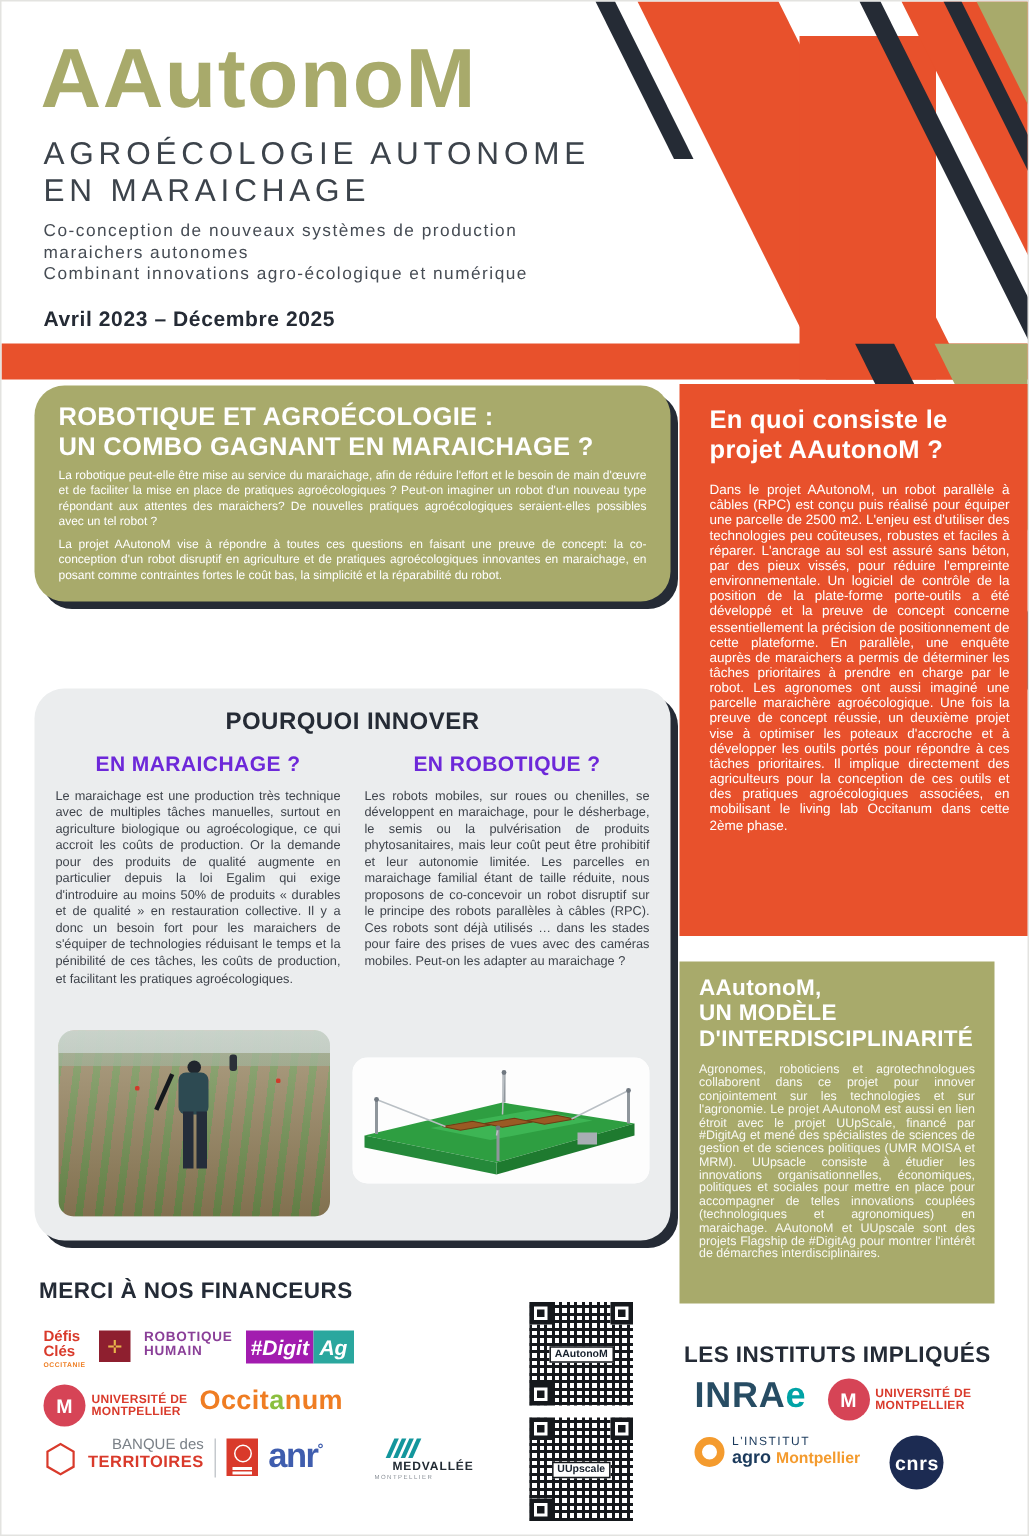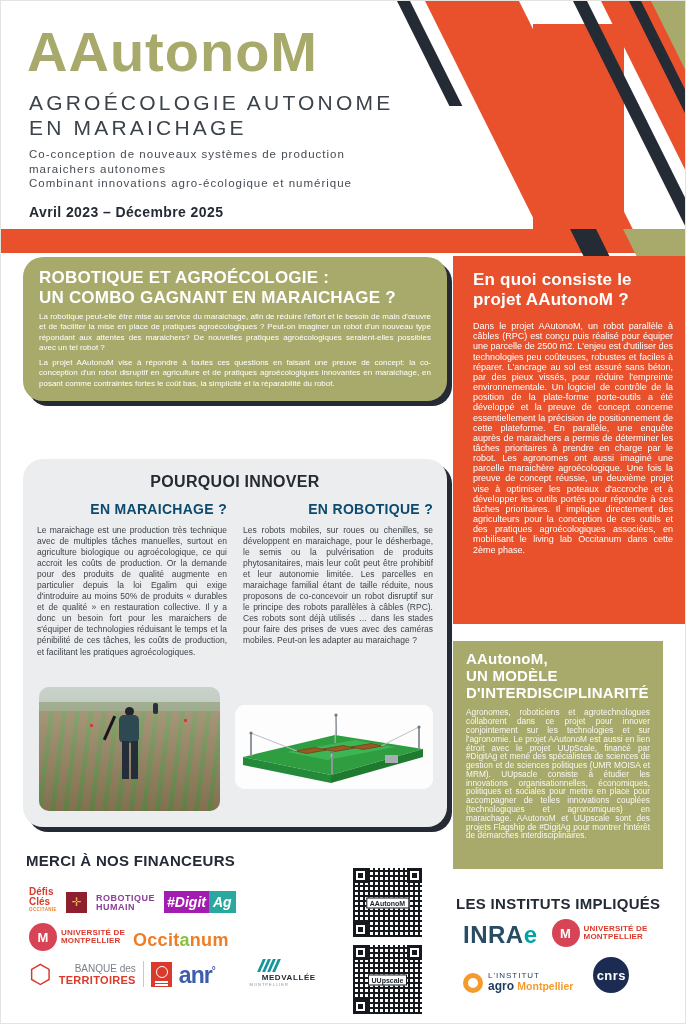--- a/index.html
+++ b/index.html
@@ -23,21 +23,21 @@
   
   .combo-box{position:absolute;left:22px;top:256px;width:424px;box-sizing:border-box;
     background:#A8AA6B;border-radius:20px;box-shadow:5px 5px 0 #252B35;padding:11px 16px 12px;z-index:5;}
   .combo-box h2{margin:0;font-size:17px;line-height:1.15;font-weight:bold;color:#fff;white-space:pre-line;letter-spacing:.2px;}
   .combo-box p{margin:5px 0 0;font-size:8px;line-height:1.28;color:#fff;text-align:justify;}
   .innover-box{position:absolute;left:22px;top:458px;width:424px;height:368px;box-sizing:border-box;
     background:#EBEDEE;border-radius:20px;box-shadow:5px 5px 0 #252B35;padding:12px 14px;z-index:5;}
   .innover-box h2{margin:2px 0 6px;font-size:16px;text-align:center;color:#252B35;letter-spacing:.3px;}
   .cols{display:flex;gap:16px;}
   .col{flex:1;}
-  .col h3{margin:4px 0 8px;font-size:14px;text-align:right;color:#0c4a6e;letter-spacing:.3px;}
+  .col h3{margin:4px 0 8px;font-size:14px;text-align:center;color:#6d28d9;letter-spacing:.3px;}
   .col p{margin:0;font-size:8.5px;line-height:1.3;color:#3E434B;text-align:justify;}
   .photo{position:absolute;left:16px;top:228px;width:181px;height:124px;border-radius:10px;overflow:hidden;
     background:
       linear-gradient(180deg, rgba(185,199,189,.95) 0 12%, rgba(140,162,128,.75) 12% 19%, rgba(0,0,0,0) 19%),
       repeating-linear-gradient(97deg,#6f8f4e 0 5px,#93805a 5px 13px);
     background-color:#8f7f58;}
   .photo .shade{position:absolute;inset:0;background:linear-gradient(180deg,rgba(255,255,255,.25),rgba(0,0,0,.12));}
   .person{position:absolute;left:42%;top:16%;width:30px;height:74px;}
   .person .head{position:absolute;left:10px;top:0;width:9px;height:9px;border-radius:50%;background:#20262d;}
   .person .torso{position:absolute;left:4px;top:8px;width:20px;height:28px;border-radius:5px;background:#2d4a52;}
@@ -51,21 +51,21 @@
     background:#E8512C;padding:14px 20px 12px;z-index:5;}
   .consiste-box h2{margin:0;font-size:17px;line-height:1.18;color:#fff;white-space:pre-line;letter-spacing:.2px;}
   .consiste-box p{margin:11px 0 0;font-size:9px;line-height:1.13;color:#fff;text-align:justify;}
   .inter-box{position:absolute;left:452px;top:640px;width:210px;height:228px;box-sizing:border-box;
     background:#A8AA6B;padding:10px 13px;z-index:5;}
   .inter-box h2{margin:0;font-size:15px;line-height:1.12;color:#fff;white-space:pre-line;letter-spacing:.2px;}
   .inter-box p{margin:7px 0 0;font-size:8.3px;line-height:1.06;color:#fff;text-align:justify;opacity:.92;}
   
   .fin-heading{position:absolute;left:25px;top:851px;margin:0;font-size:15px;color:#242B36;letter-spacing:.3px;z-index:5;}
   .inst-heading{position:absolute;left:455px;top:894px;margin:0;font-size:15px;color:#242B36;letter-spacing:.3px;z-index:5;}
-  .row{position:absolute;display:flex;align-items:flex-end;z-index:5;}
+  .row{position:absolute;display:flex;align-items:flex-start;z-index:5;}
   .fin-row1{left:28px;top:886px;gap:9px;}
   .fin-row2{left:28px;top:922px;gap:8px;}
   .fin-row3{left:28px;top:958px;gap:7px;}
   .inst-row1{left:462px;top:918px;gap:14px;}
   .inst-row2{left:462px;top:956px;gap:20px;}
   .defis{display:flex;flex-direction:column;line-height:1;}
   .defis .l1,.defis .l2{font-size:10px;font-weight:bold;color:#D93A2B;}
   .defis .l3{font-size:4.5px;font-weight:bold;color:#EE7E23;letter-spacing:.4px;margin-top:1px;}
   .occ-square{width:21px;height:21px;background:#8E1F2F;color:#E8B54A;display:flex;align-items:center;justify-content:center;font-size:12px;}
   .robhum{display:flex;flex-direction:column;line-height:1.05;}

